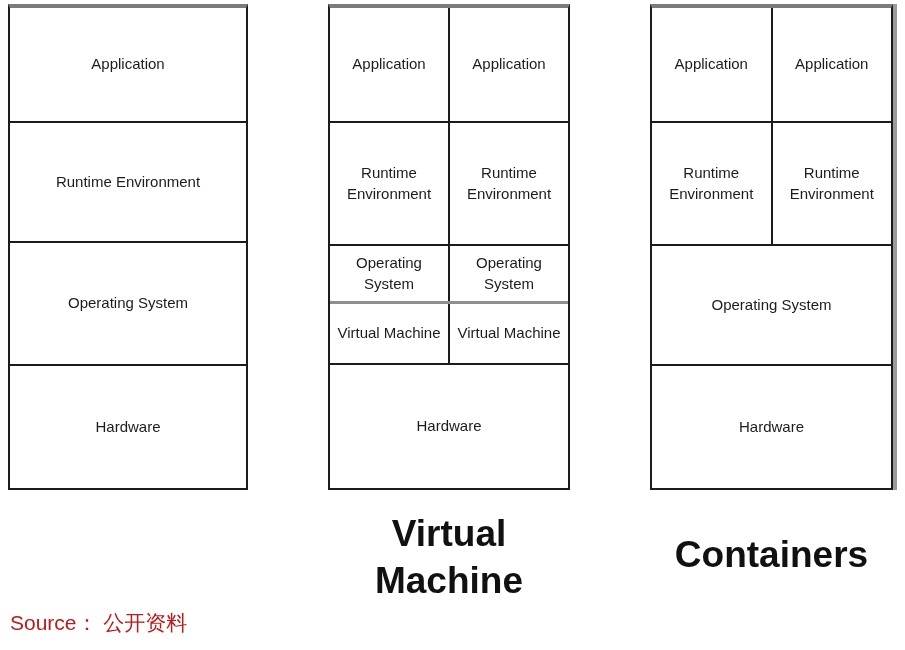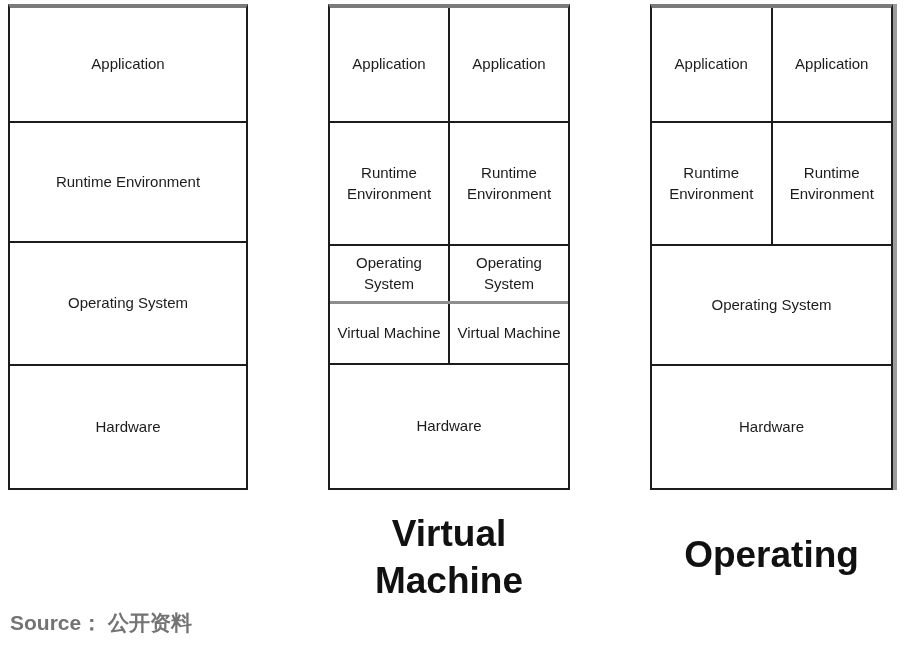--- a/index.html
+++ b/index.html
@@ -79,22 +79,21 @@
   .col-label.physical   { left: 8px;   width: 240px; top: 502px; }
   .col-label.virtual    { left: 328px; width: 242px; top: 511px; }
   .col-label.containers { left: 640px; width: 263px; top: 532px; }
 
   
   .source-line {
     position: absolute;
     left: 10px;
     top: 609px;
     font-size: 21px;
-    color: #737373;
-    font-weight: bold;
+    color: #b91c1c;
   }
 </style>
 </head>
 <body>
 
 <div class="canvas">
 
   <div class="stack physical">
     <div class="layer" style="height:113px;">Application</div>
     <div class="layer" style="height:120px;">Runtime Environment</div>
@@ -129,17 +128,17 @@
     </div>
     <div class="split" style="height:123px;">
       <div class="cell left">Runtime Environment</div>
       <div class="cell">Runtime Environment</div>
     </div>
     <div class="layer" style="height:120px;">Operating System</div>
     <div class="layer grow">Hardware</div>
   </div>
 
   <div class="col-label virtual">Virtual Machine</div>
-  <div class="col-label containers">Operating</div>
+  <div class="col-label containers">Containers</div>
 
   <div class="source-line">Source： 公开资料</div>
 
 </div>
 
 </body></html>

